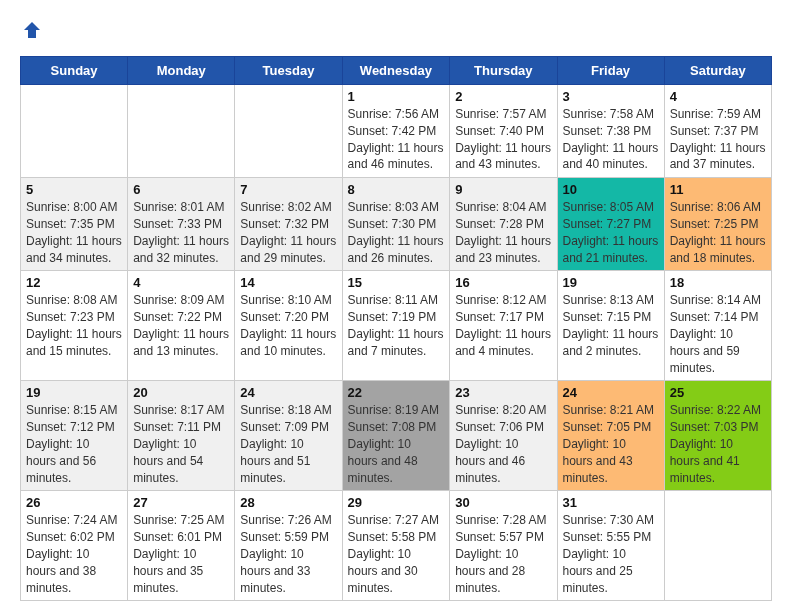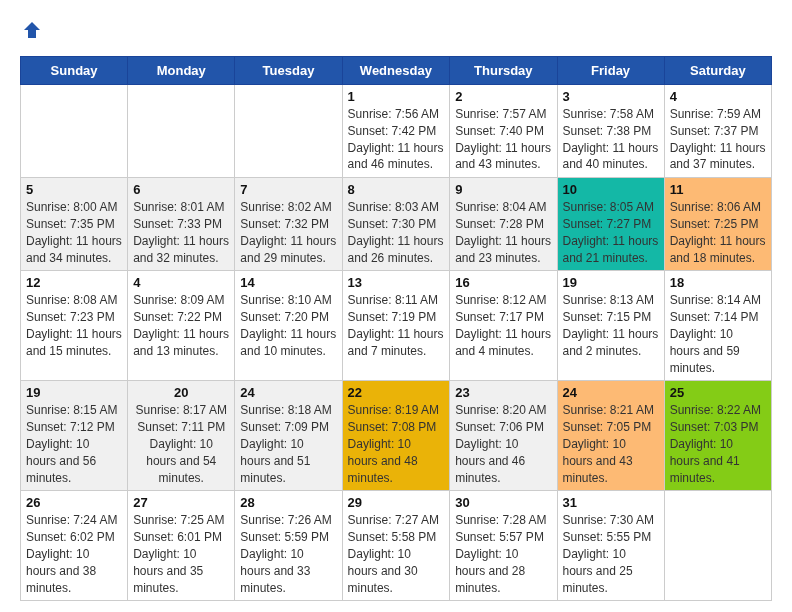--- a/index.html
+++ b/index.html
@@ -183,50 +183,50 @@
         </td>
         <td>
           <div class="day-num">4</div>
           <div class="day-info">Sunrise: 8:09 AM<br>Sunset: 7:22 PM<br>Daylight: 11 hours and 13 minutes.</div>
         </td>
         <td>
           <div class="day-num">14</div>
           <div class="day-info">Sunrise: 8:10 AM<br>Sunset: 7:20 PM<br>Daylight: 11 hours and 10 minutes.</div>
         </td>
         <td>
-          <div class="day-num">13</div>
+          <div class="day-num">15</div>
           <div class="day-info">Sunrise: 8:11 AM<br>Sunset: 7:19 PM<br>Daylight: 11 hours and 7 minutes.</div>
         </td>
         <td>
           <div class="day-num">16</div>
           <div class="day-info">Sunrise: 8:12 AM<br>Sunset: 7:17 PM<br>Daylight: 11 hours and 4 minutes.</div>
         </td>
         <td>
           <div class="day-num">19</div>
           <div class="day-info">Sunrise: 8:13 AM<br>Sunset: 7:15 PM<br>Daylight: 11 hours and 2 minutes.</div>
         </td>
         <td>
           <div class="day-num">18</div>
           <div class="day-info">Sunrise: 8:14 AM<br>Sunset: 7:14 PM<br>Daylight: 10 hours and 59 minutes.</div>
         </td>
       </tr>
       <tr class="row-even">
         <td style="background: rgb(240, 240, 240);">
           <div class="day-num">19</div>
           <div class="day-info">Sunrise: 8:15 AM<br>Sunset: 7:12 PM<br>Daylight: 10 hours and 56 minutes.</div>
         </td>
-        <td style="background: rgb(240, 240, 240); text-align: center;">
+        <td style="background: rgb(240, 240, 240);">
           <div class="day-num">20</div>
           <div class="day-info">Sunrise: 8:17 AM<br>Sunset: 7:11 PM<br>Daylight: 10 hours and 54 minutes.</div>
         </td>
         <td style="background: rgb(240, 240, 240);">
           <div class="day-num">24</div>
           <div class="day-info">Sunrise: 8:18 AM<br>Sunset: 7:09 PM<br>Daylight: 10 hours and 51 minutes.</div>
         </td>
-        <td style="background: #eab308;">
+        <td style="background: #a3a3a3;">
           <div class="day-num">22</div>
           <div class="day-info">Sunrise: 8:19 AM<br>Sunset: 7:08 PM<br>Daylight: 10 hours and 48 minutes.</div>
         </td>
         <td style="background: rgb(240, 240, 240);">
           <div class="day-num">23</div>
           <div class="day-info">Sunrise: 8:20 AM<br>Sunset: 7:06 PM<br>Daylight: 10 hours and 46 minutes.</div>
         </td>
         <td style="background: #fdba74;">
           <div class="day-num">24</div>
           <div class="day-info">Sunrise: 8:21 AM<br>Sunset: 7:05 PM<br>Daylight: 10 hours and 43 minutes.</div>

